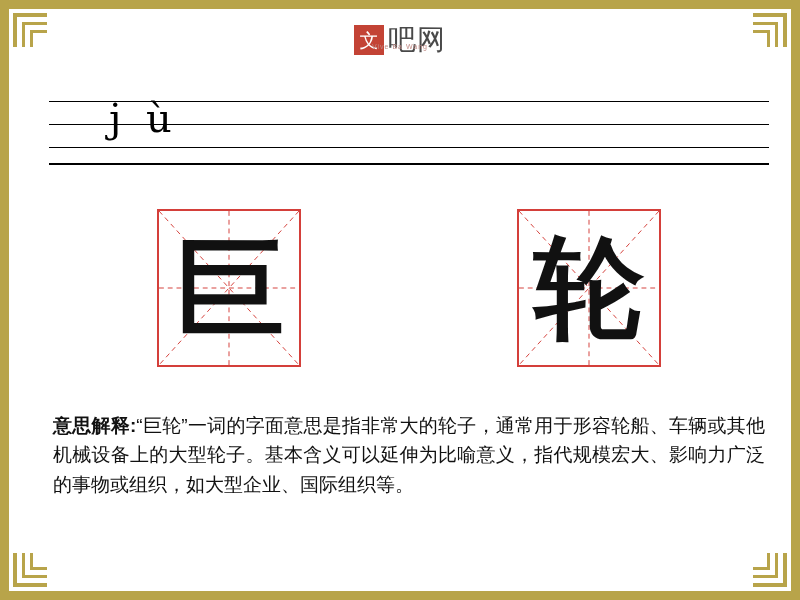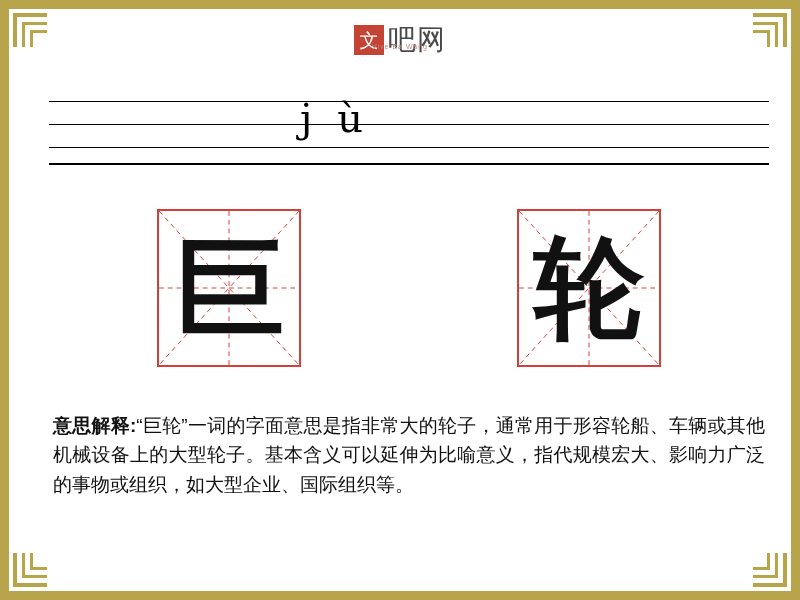--- a/index.html
+++ b/index.html
@@ -120,21 +120,21 @@
   }
   .staff .line.l1 { top: 14px; }
   .staff .line.l2 { top: 37px; }
   .staff .line.l3 { top: 60px; }
   .staff .line.l4 { top: 76px; height: 2px; }
 
   .pinyin {
     position: absolute;
     top: 8px;
     width: 260px;
-    text-align: right;
+    text-align: left;
     font-size: 40px;
     letter-spacing: 6px;
     color: #000000;
     font-family: "DejaVu Serif", serif;
   }
   .pinyin-1 { left: 60px; }
   .pinyin-2 { left: 400px; }
 
   
   .grid-box {

